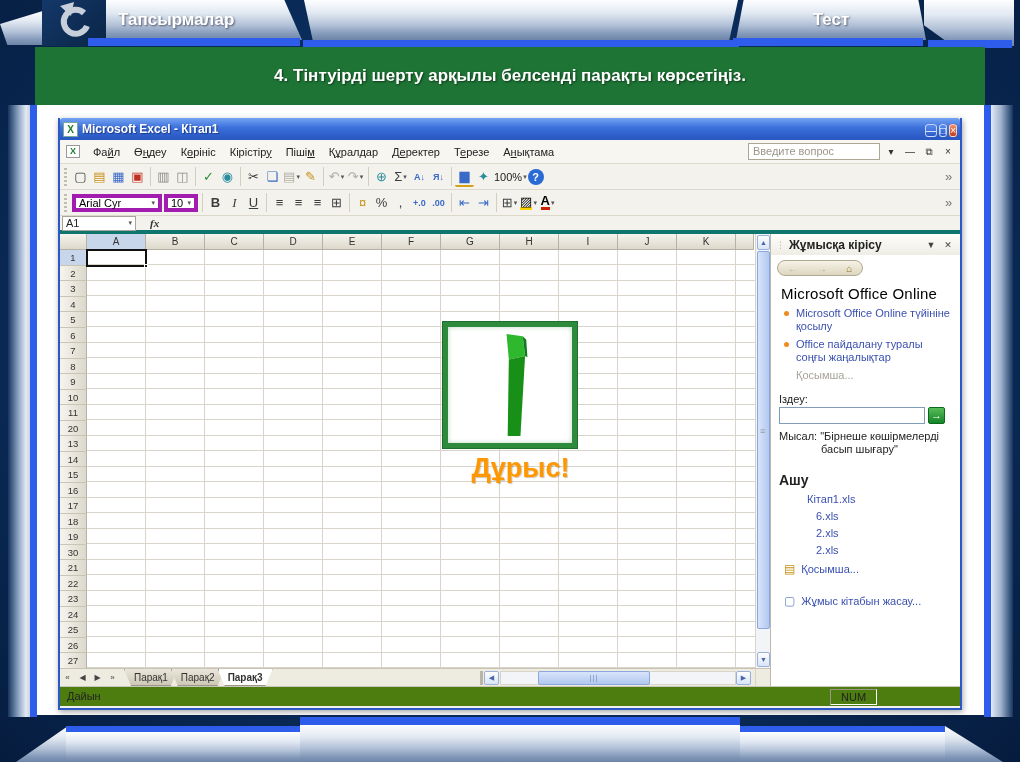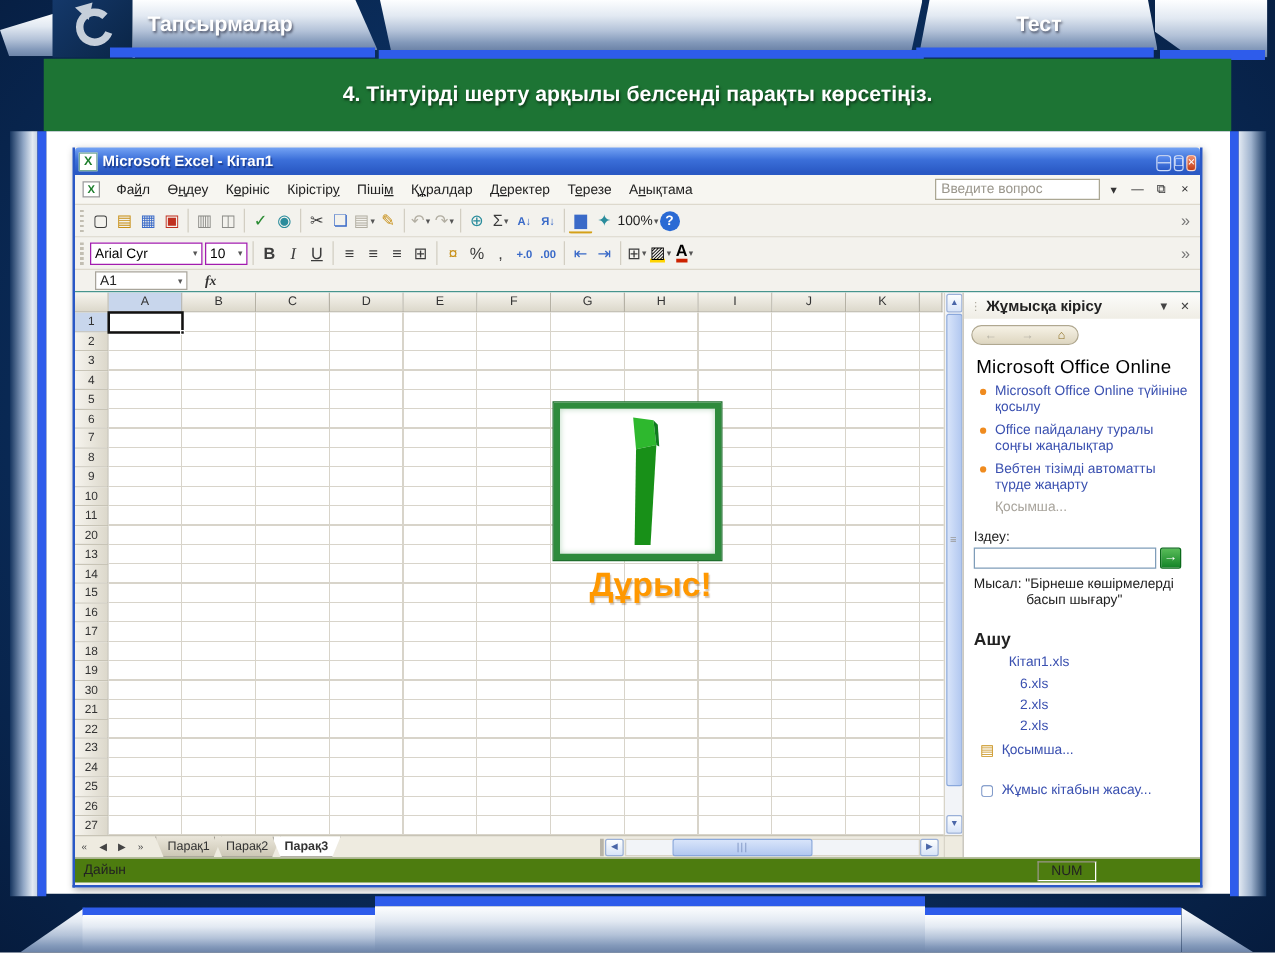--- a/index.html
+++ b/index.html
@@ -59,24 +59,24 @@
 .dd{font-size:7px;color:#555;margin-left:1px}
 .c-dark{color:#3c3c3c}.c-gray{color:#8c8c88}.c-blue{color:#3a6ac8}.c-green{color:#2c8c34}
 .c-gold{color:#c89018}.c-red{color:#c03020}.c-teal{color:#2a8c9c}.c-disabled{color:#b2aea2}
 .c-help{background:#2a6ad4;color:#fff;border-radius:50%;min-width:16px;height:16px;font-size:11px;font-weight:bold}
 .c-chart{color:#3a6ac8;border-bottom:2px solid #d4a017}
 .c-fill .gl{border-bottom:3px solid #ffd400;line-height:11px}
 .c-fontcolor .gl{border-bottom:3px solid #cc2200;font-weight:bold;line-height:12px}
 [data-name="bold-button"] .gl{font-weight:bold}
 [data-name="italic-button"] .gl{font-style:italic;font-family:"Liberation Serif",serif}
 [data-name="underline-button"] .gl{text-decoration:underline}
-.combo{height:18px;background:#fff;border:1px solid #a21caf;font-size:11px;display:inline-flex;align-items:center;justify-content:space-between;padding:0 3px;margin:0 1px;flex:none}
+.combo{height:18px;background:#fff;border:4px solid #a21caf;font-size:11px;display:inline-flex;align-items:center;justify-content:space-between;padding:0 3px;margin:0 1px;flex:none}
 .tbi.txt{font-size:11px;color:#222}
 
-.fbar{height:18px;background:#f3f2ed;border-bottom:1px solid #0f766e;display:flex;align-items:center;font-size:11px;color:#222;padding-left:16px}
+.fbar{height:18px;background:#f3f2ed;border-bottom:4px solid #0f766e;display:flex;align-items:center;font-size:11px;color:#222;padding-left:2px}
 .namebox{width:74px;height:15px;background:#fff;border:1px solid #a8a49a;padding:0 3px;display:flex;align-items:center;justify-content:space-between}
 .namebox .dd{font-size:7px}
 .fx{font-style:italic;font-weight:bold;font-family:"Liberation Serif",serif;color:#333;margin:0 10px 0 14px}
 
 .sheetarea{position:relative;height:452px;background:#fff;overflow:hidden}
 .colheads{position:absolute;left:0;top:0;width:710px;height:16px;display:flex}
 .cornerbox{width:27px;height:16px;background:linear-gradient(#f6f4ee,#dcd8cb);border:1px solid #b5b1a4;border-top:none;border-left:none;flex:none}
 .colhead{width:59px;height:16px;background:linear-gradient(#f6f4ee,#dcd8cb);border-right:1px solid #b5b1a4;border-bottom:1px solid #b5b1a4;font-size:10px;color:#333;text-align:center;line-height:15px;flex:none}
 .colhead.sel{background:#c8d6ec}
 .colhead.partial{width:18px}
@@ -463,24 +463,20 @@
       <div class="tp-heading" data-name="office-online-heading">Microsoft Office Online</div>
       <div id="tp-links">
           <div class="tp-item" data-name="office-online-link-item">
             <span class="tp-dot" data-name="bullet-icon"></span>
             <span class="tp-link" data-name="office-online-link-0">Microsoft Office Online түйініне қосылу</span>
           </div>
           <div class="tp-item" data-name="office-online-link-item">
             <span class="tp-dot" data-name="bullet-icon"></span>
             <span class="tp-link" data-name="office-online-link-1">Office пайдалану туралы соңғы жаңалықтар</span>
           </div>
-          <div class="tp-item" data-name="office-online-link-item">
-            <span class="tp-dot" data-name="bullet-icon"></span>
-            <span class="tp-link" data-name="office-online-link-2">Вебтен тізімді автоматты түрде жаңарту</span>
-          </div>
         </div>
       <div class="tp-dim" data-name="more-link-disabled">Қосымша...</div>
       <div class="tp-label" data-name="search-label">Іздеу:</div>
       <div class="tp-search">
         <input class="tp-input" data-name="search-input" value="" style="">
         <span class="tp-go" data-name="search-go-button"><span data-name="green-arrow-icon">→</span></span>
       </div>
       <div class="tp-example" data-name="search-example">
         <span data-name="example-line1">Мысал:  "Бірнеше көшірмелерді</span>
         <span class="l2" data-name="example-line2">басып шығару"</span>

